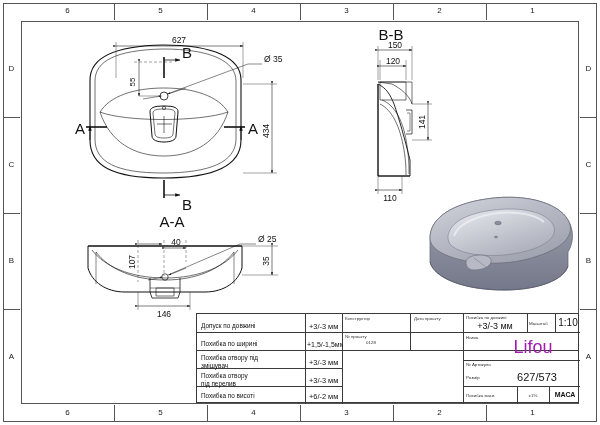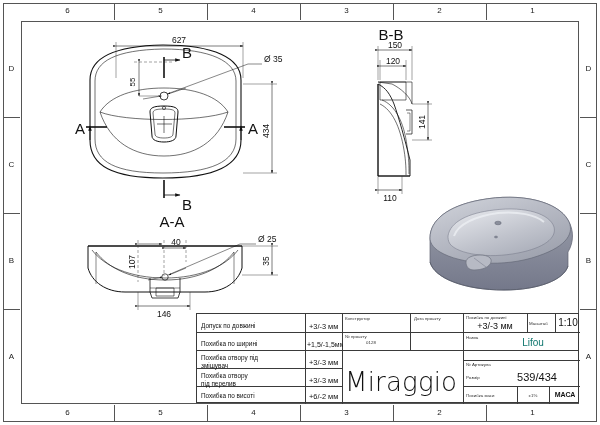--- a/index.html
+++ b/index.html
@@ -32,21 +32,21 @@
   .cell{position:absolute;box-sizing:border-box;overflow:hidden;}
   .vline{position:absolute;width:1px;background:#3a3a3a;}
   .hline{position:absolute;height:1px;background:#3a3a3a;}
 
   .tl{font-size:6.4px;line-height:8px;color:#111;}
   .tval{font-size:7.4px;color:#111;}
   .tiny{font-size:4.4px;line-height:5.4px;color:#333;}
   .big{font-size:10px;color:#111;}
   .mid{font-size:9px;color:#111;}
   .brand{font-size:26px;letter-spacing:.2px;color:#111;font-family:"DejaVu Sans", sans-serif;font-weight:300;}
-  .name{font-size:10px;color:#0f766e;}
+  .name{font-size:18px;color:#a21caf;}
   .ctr{text-align:center;}
   .mini-b{font-size:7px;font-weight:bold;color:#111;}
 
   
   #render{position:absolute;left:418px;top:180px;width:166px;height:126px;}
 </style>
 </head>
 <body>
 
 <div id="sheet">
@@ -376,35 +376,34 @@
 
     <div class="cell tiny" style="left:148px;top:2px;width:62px;">Конструктор</div>
     <div class="cell tval ctr" style="left:148px;top:9px;width:62px;"></div>
 
     <div class="cell tiny" style="left:148px;top:20px;width:62px;">№ проєкту</div>
     <div class="cell tiny ctr" style="left:148px;top:26px;width:52px;">0128</div>
 
     <div class="cell tiny" style="left:217px;top:2px;width:46px;">Дата проєкту</div>
     <div class="cell tval ctr" style="left:217px;top:9px;width:46px;"></div>
 
-    <div class="cell brand" style="left:148px;top:49px;width:118px;height:38px;display:flex;align-items:center;">Miraggio</div>
 
     <div class="cell tiny" style="left:269px;top:1px;width:60px;">Похибка по довжині</div>
     <div class="cell mid ctr" style="left:269px;top:7px;width:58px;">+3/-3 мм</div>
 
     <div class="cell tiny" style="left:332px;top:7px;width:26px;">Масштаб</div>
     <div class="cell big" style="left:360px;top:3px;width:22px;text-align:center;">1:10</div>
 
     <div class="cell tiny" style="left:269px;top:21px;width:40px;">Назва</div>
     <div class="cell name" style="left:290px;top:23px;width:92px;text-align:center;">Lifou</div>
 
     <div class="cell tiny" style="left:269px;top:48px;width:50px;">№ Артикула</div>
     <div class="cell tval" style="left:320px;top:48px;width:60px;"></div>
 
     <div class="cell tiny" style="left:269px;top:61px;width:40px;">Розмір</div>
-    <div class="cell mid" style="left:300px;top:57px;width:80px;text-align:center;font-size:11px;">539/434</div>
+    <div class="cell mid" style="left:300px;top:57px;width:80px;text-align:center;font-size:11px;">627/573</div>
 
     <div class="cell tiny" style="left:269px;top:79px;width:50px;">Похибка маси</div>
     <div class="cell tiny ctr" style="left:322px;top:79px;width:28px;">±1%</div>
     <div class="cell mini-b ctr" style="left:353px;top:77px;width:30px;">МАСА</div>
   </div>
 
 </div>
 
 </body></html>

